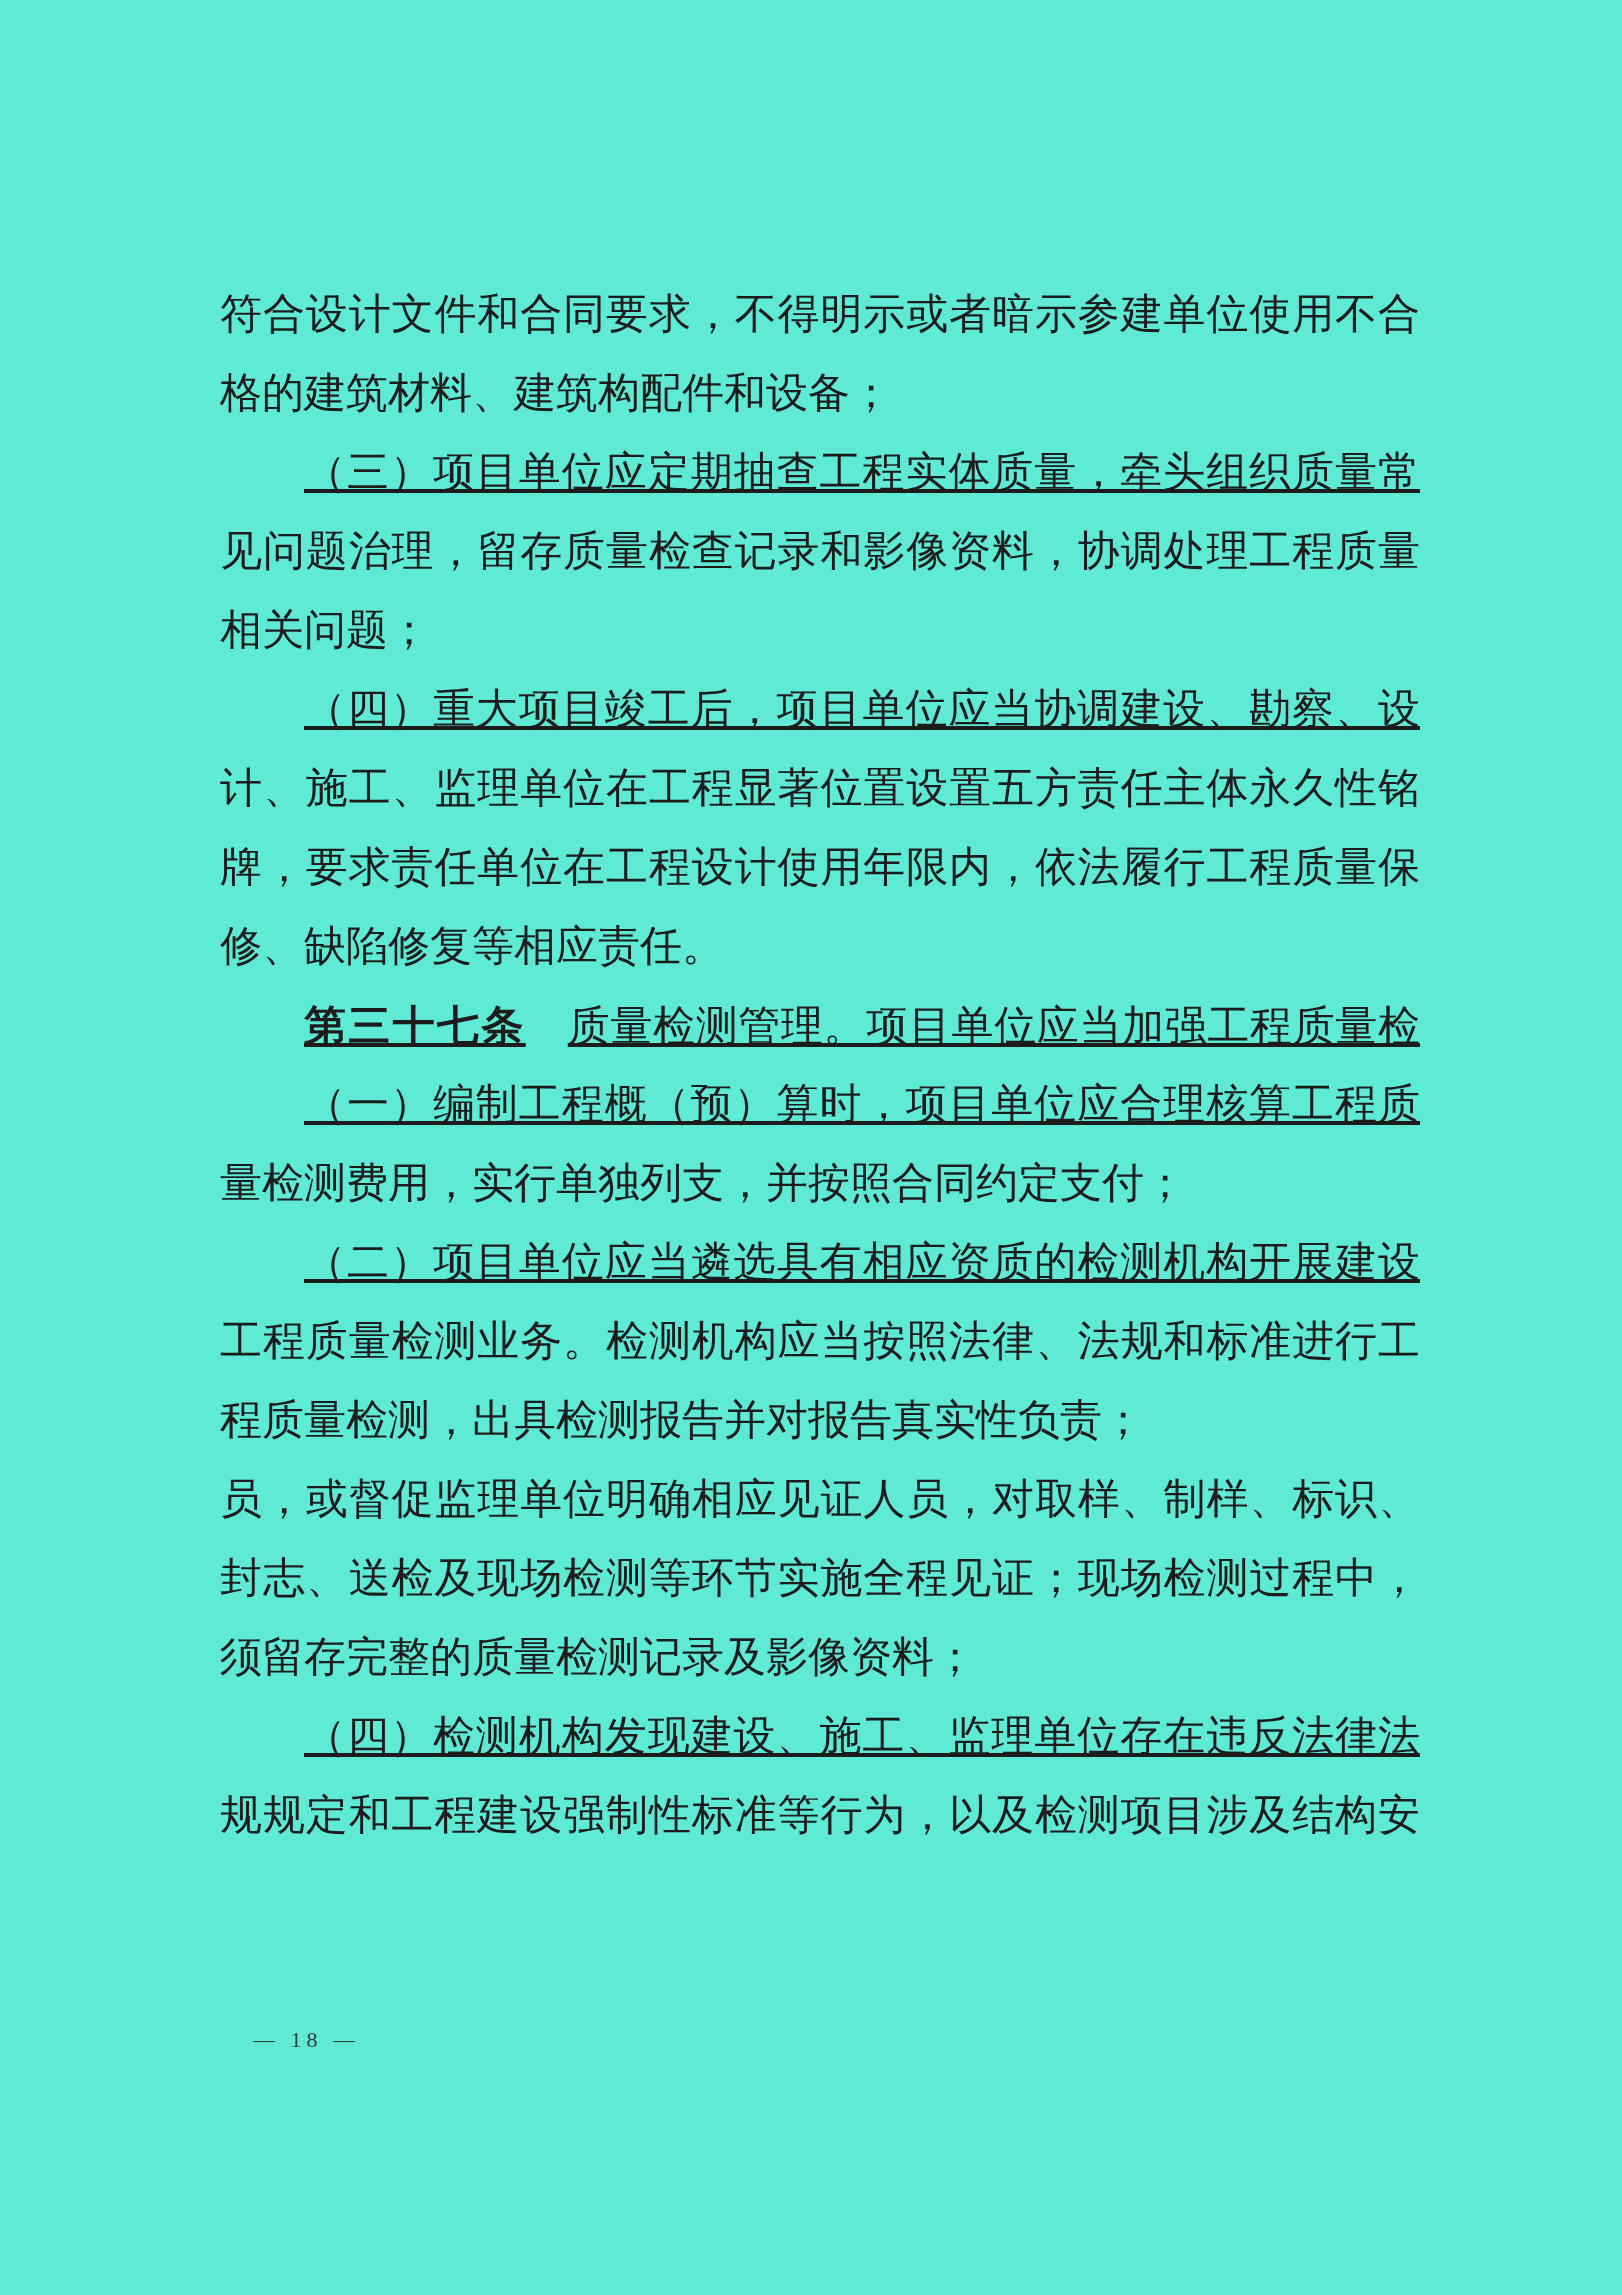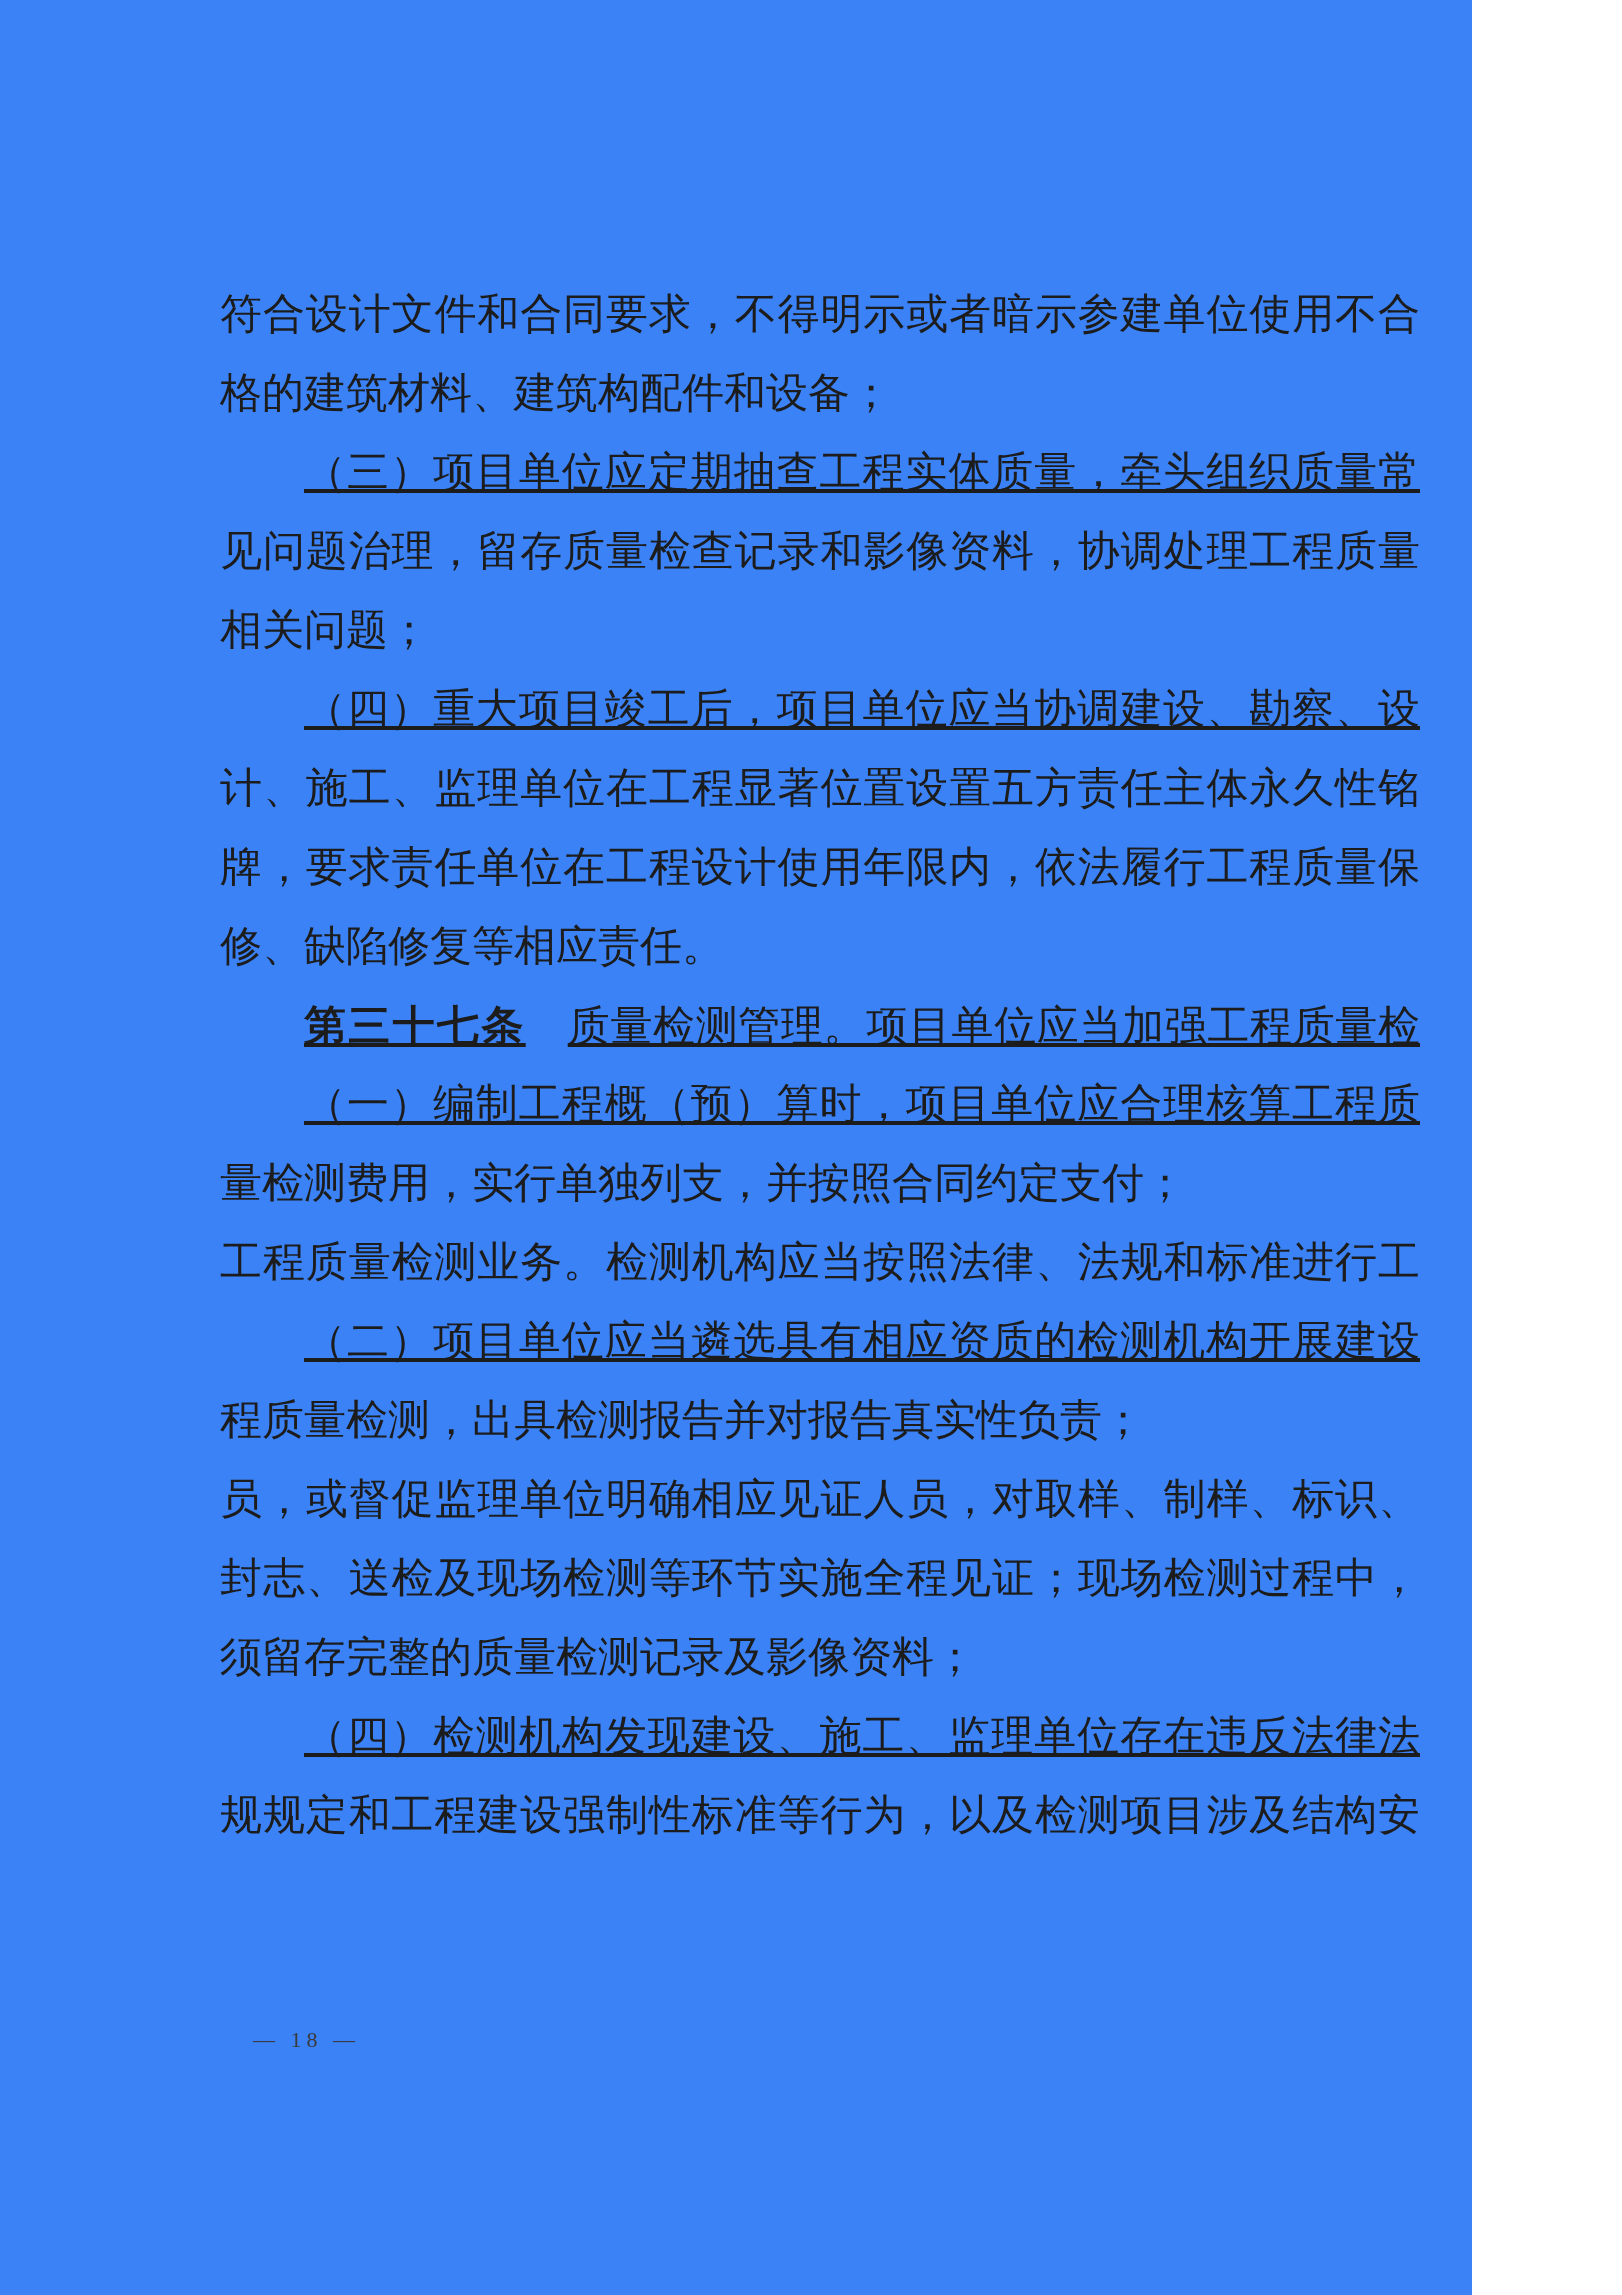--- a/index.html
+++ b/index.html
@@ -2,23 +2,23 @@
 <html style="font-size:13.5px"><head>
 <meta charset="utf-8">
 <style>
   html, body {
     margin: 0;
     padding: 0;
     background: #ffffff;
   }
   .page {
     position: relative;
-    width: 1472px;
+    width: 1622px;
     height: 2295px;
-    background: #3b82f6;
+    background: #5eead4;
     overflow: hidden;
     font-family: "Liberation Serif", "DejaVu Serif", serif;
     color: #1c1c1c;
   }
   .text-block {
     position: absolute;
     left: 220px;
     top: 275px;
     width: 1200px;
   }
@@ -69,22 +69,22 @@
     <div class="line">相关问题；</div>
     <div class="line fill indent">（四）重大项目竣工后，项目单位应当协调建设、勘察、设</div>
     <div class="line fill">计、施工、监理单位在工程显著位置设置五方责任主体永久性铭</div>
     <div class="line fill">牌，要求责任单位在工程设计使用年限内，依法履行工程质量保</div>
     <div class="line">修、缺陷修复等相应责任。</div>
     <div class="line fill indent">
       <span class="term-title">第三十七条</span><span>质量检测管理。项目单位应当加强工程质量检</span>
     </div>
     <div class="line fill indent">（一）编制工程概（预）算时，项目单位应合理核算工程质</div>
     <div class="line">量检测费用，实行单独列支，并按照合同约定支付；</div>
+    <div class="line fill indent">（二）项目单位应当遴选具有相应资质的检测机构开展建设</div>
     <div class="line fill">工程质量检测业务。检测机构应当按照法律、法规和标准进行工</div>
-    <div class="line fill indent">（二）项目单位应当遴选具有相应资质的检测机构开展建设</div>
     <div class="line">程质量检测，出具检测报告并对报告真实性负责；</div>
     <div class="line fill">员，或督促监理单位明确相应见证人员，对取样、制样、标识、</div>
     <div class="line fill">封志、送检及现场检测等环节实施全程见证；现场检测过程中，</div>
     <div class="line">须留存完整的质量检测记录及影像资料；</div>
     <div class="line fill indent">（四）检测机构发现建设、施工、监理单位存在违反法律法</div>
     <div class="line fill">规规定和工程建设强制性标准等行为，以及检测项目涉及结构安</div>
   </div>
 
   <div class="footer">— 18 —</div>
 </div>

